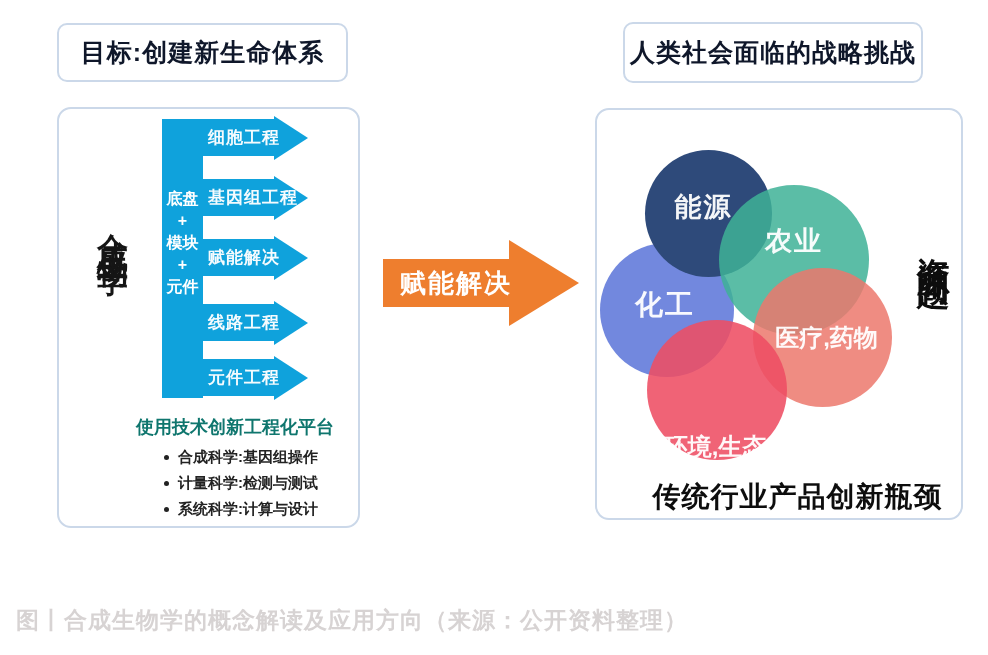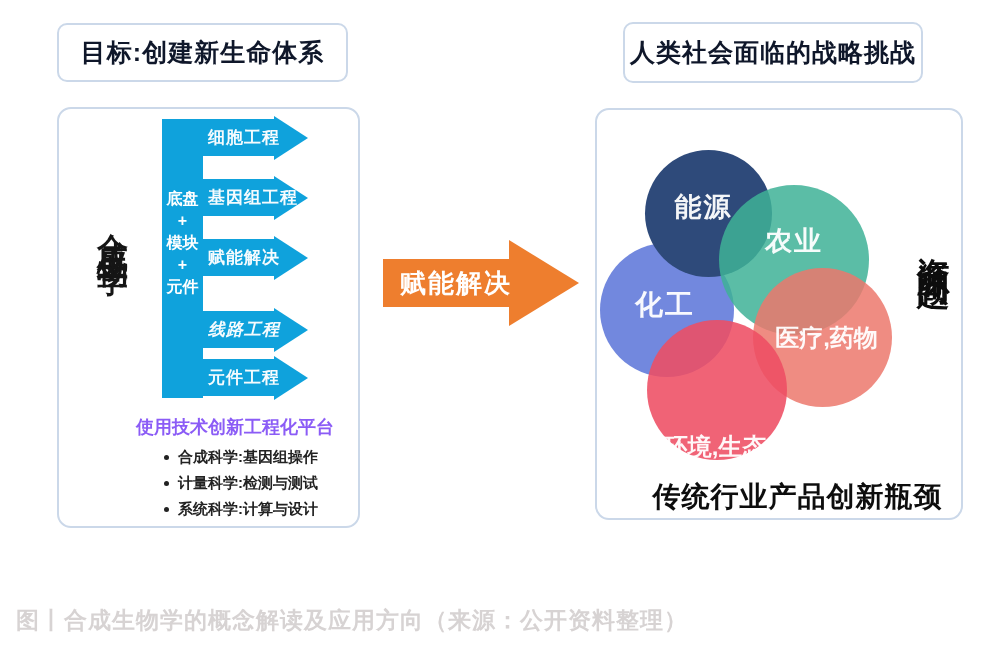--- a/index.html
+++ b/index.html
@@ -31,27 +31,27 @@
 
   
   .eshape{position:absolute;left:162px;top:116px;width:146px;height:286px;}
   .ebar{position:absolute;left:0;top:6px;width:41px;height:276px;background:var(--blue);}
   .erow{position:absolute;left:0;width:146px;height:44px;}
   .erow .shaft{position:absolute;left:0;top:3px;width:112px;height:37px;background:var(--blue);}
   .erow .head{position:absolute;left:112px;top:0;width:0;height:0;
     border-top:22px solid transparent;border-bottom:22px solid transparent;border-left:34px solid var(--blue);}
   .erow .alabel{position:absolute;left:46px;top:0;height:44px;line-height:44px;
     font-size:17px;font-weight:bold;color:rgba(255,255,255,.96);white-space:nowrap;letter-spacing:1px;}
-  .r0{top:0;} .r1{top:60px;} .r2{top:120px;} .r3{top:192px;font-style:italic;} .r4{top:240px;}
+  .r0{top:0;} .r1{top:60px;} .r2{top:120px;} .r3{top:185px;} .r4{top:240px;}
   .bartext{position:absolute;left:0;top:72px;width:41px;text-align:center;
     font-size:16px;font-weight:bold;color:#fff;line-height:22px;}
 
   
   .platform-title{position:absolute;left:118px;top:415px;width:234px;text-align:center;
-    font-size:18px;font-weight:bold;color:#8b5cf6;}
+    font-size:18px;font-weight:bold;color:#0f766e;}
   .platform-list{position:absolute;left:150px;top:444px;width:200px;}
   .p-item{display:flex;align-items:center;height:26px;font-size:15px;font-weight:bold;color:#222;}
   .p-item .dot{width:5px;height:5px;border-radius:50%;background:#222;margin:0 9px 0 14px;flex:0 0 auto;}
 
   
   .oarrow{position:absolute;left:383px;top:240px;width:196px;height:86px;}
   .oarrow .oshaft{position:absolute;left:0;top:19px;width:127px;height:48px;background:var(--orange);}
   .oarrow .ohead{position:absolute;left:126px;top:0;width:0;height:0;
     border-top:43px solid transparent;border-bottom:43px solid transparent;border-left:70px solid var(--orange);}
   .oarrow .olabel{position:absolute;left:17px;top:0;height:86px;line-height:86px;

